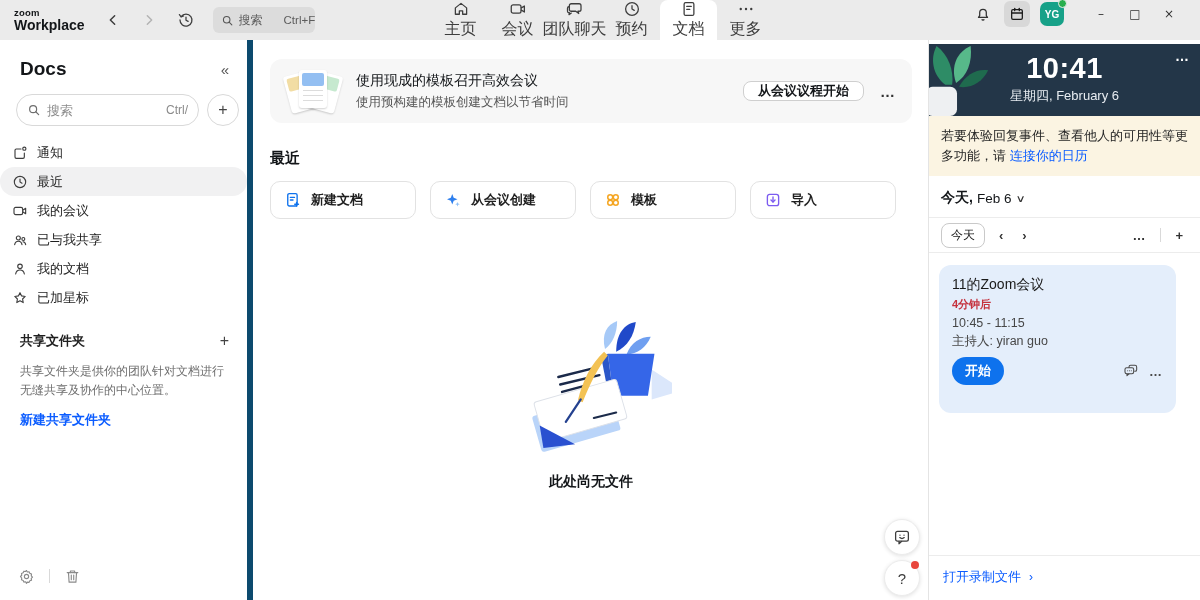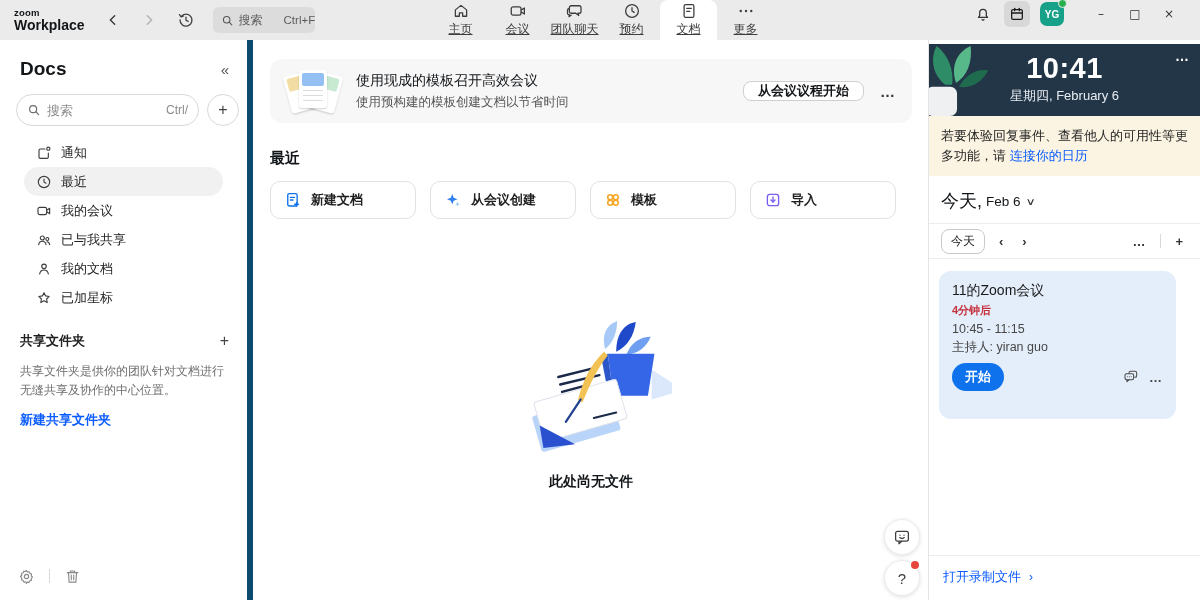--- a/index.html
+++ b/index.html
@@ -14,21 +14,21 @@
   .nav-arrows { display:flex; align-items:center; margin-left:18px; gap:16px; }
   .icon-btn { background:none; border:none; display:flex; align-items:center; justify-content:center; cursor:pointer; color:#3d3d3d; padding:2px; }
   .icon-btn.disabled { color:#b3b3b3; }
   .tb-search { margin-left:16px; width:102px; height:26px; background:#dcdcdc; border-radius:6px; display:flex; align-items:center; padding:0 8px; gap:5px; cursor:text; }
   .tb-search input { border:none; background:transparent; outline:none; width:40px; font-size:12px; color:#444; font-family:inherit; }
   .tb-search input::placeholder { color:#5c5c5c; }
   .tb-search .shortcut { font-size:11.5px; color:#5c5c5c; white-space:nowrap; }
 
   .tabs { position:absolute; left:432px; top:0; height:40px; display:flex; }
   .tab { width:57px; height:40px; display:flex; flex-direction:column; align-items:center; justify-content:center; gap:1px; cursor:pointer; color:#3d3d3d; }
-  .tab .tlabel { font-size:12px; color:#3d3d3d; white-space:nowrap;text-decoration:underline; }
+  .tab .tlabel { font-size:16px; color:#3d3d3d; white-space:nowrap; }
   .tab.active { background:#fff; border-radius:8px 8px 0 0; }
   .tab svg { display:block; }
 
   .tb-right { position:absolute; right:0; top:0; height:28px; display:flex; align-items:center; gap:10px; padding-right:14px; }
   .cal-btn { width:26px; height:26px; background:#d8d8d8; border-radius:6px; display:flex; align-items:center; justify-content:center; border:none; cursor:pointer; color:#222; }
   .avatar { position:relative; width:24px; height:24px; border-radius:7px; background:#17a188; color:#fff; font-size:10px; font-weight:700; display:flex; align-items:center; justify-content:center; cursor:pointer; }
   .presence { position:absolute; top:-3px; right:-3px; width:9px; height:9px; border-radius:50%; background:#27ae4d; border:1.5px solid #ebebeb; }
   .win-controls { display:flex; align-items:center; margin-left:10px; }
   .win-btn { width:34px; height:40px; background:none; border:none; font-size:12px; color:#333; cursor:pointer; font-family:"DejaVu Sans",sans-serif; }
 
@@ -36,21 +36,21 @@
   .sidebar { position:absolute; left:0; top:40px; width:253px; bottom:0; background:#fff; border-right:6px solid #0c4a6e; }
   .sb-head { display:flex; align-items:center; justify-content:space-between; padding:18px 18px 0 20px; }
   .sb-title { font-size:19px; font-weight:700; color:#131619; }
   .collapse { font-size:15px; color:#555; background:none; border:none; cursor:pointer; }
   .sb-searchrow { display:flex; align-items:center; gap:8px; padding:14px 8px 10px 16px; }
   .sb-search { flex:1; height:32px; border:1px solid #d9d9d9; border-radius:16px; display:flex; align-items:center; padding:0 10px; gap:6px; color:#7a7a7a; cursor:text; }
   .sb-search input { border:none; outline:none; background:transparent; flex:1; width:40px; font-size:13px; font-family:inherit; color:#333; }
   .sb-search input::placeholder { color:#8a8a8a; }
   .sb-search .shortcut { font-size:12px; color:#8a8a8a; }
   .sb-add { width:32px; height:32px; border:1px solid #d9d9d9; background:#fff; border-radius:50%; font-size:16px; color:#444; cursor:pointer; line-height:1; }
-  .sb-menu { padding:2px 24px; }
+  .sb-menu { padding:2px 0; }
   .sb-item { height:29px; display:flex; align-items:center; gap:9px; padding:0 12px; border-radius:15px; cursor:pointer; color:#3d3d3d; }
   .sb-item .slabel { font-size:13px; color:#1f1f1f; }
   .sb-item.selected { background:#f1f1f2; }
   .sb-section { margin-top:18px; padding:0 18px 0 20px; }
   .sb-sec-head { display:flex; align-items:center; justify-content:space-between; }
   .sb-sec-title { font-size:13px; font-weight:700; color:#1f1f1f; }
   .sb-sec-add { background:none; border:none; font-size:16px; color:#444; cursor:pointer; }
   .sb-desc { margin-top:12px; font-size:12px; line-height:1.55; color:#6e6e6e; }
   .sb-link { display:inline-block; margin-top:12px; font-size:13px; font-weight:700; color:#0b5cff; text-decoration:none; cursor:pointer; }
   .sb-bottom { position:absolute; left:0; bottom:0; height:42px; display:flex; align-items:center; gap:12px; padding:0 0 6px 16px; color:#8a8a8a; }
@@ -89,21 +89,21 @@
   
   .panel { position:absolute; right:0; top:40px; width:272px; bottom:0; background:#fff; border-left:1px solid #e4e4e4; }
   .p-header { position:relative; margin-top:4px; height:72px; background:#233648; overflow:hidden; }
   .p-time { text-align:center; color:#fff; font-size:29px; font-weight:700; margin-top:8px; letter-spacing:.5px; }
   .p-date { text-align:center; color:#e7ecf1; font-size:13px; margin-top:2px; }
   .p-more { position:absolute; top:4px; right:10px; background:none; border:none; color:#fff; font-size:14px; font-weight:700; letter-spacing:1px; cursor:pointer; }
   .p-plant { position:absolute; left:-4px; top:0; }
   .p-notice { background:#fbf4e2; padding:10px 12px; font-size:13px; line-height:1.55; color:#262626; }
   .p-notice a { color:#0b5cff; text-decoration:none; cursor:pointer; }
   .p-daterow { display:flex; align-items:center; padding:13px 12px 10px 12px; gap:4px; cursor:pointer; }
-  .p-daterow .d1 { font-size:18px; font-weight:400; color:#131619; }
+  .p-daterow .d1 { font-size:14px; font-weight:700; color:#131619; }
   .p-daterow .d2 { font-size:13.5px; color:#131619; }
   .p-daterow .chev { font-size:10px; color:#333; margin-left:2px; transform:scaleX(1.4); }
   .hdiv { height:1px; background:#ececec; }
   .p-toolbar { display:flex; align-items:center; height:34px; padding:0 12px; gap:10px; }
   .today-pill { border:1px solid #c9c9c9; background:#fff; border-radius:8px; padding:3px 9px; font-size:12px; color:#222; cursor:pointer; font-family:inherit; }
   .p-toolbar .spacer { flex:1; }
   .p-toolbar .vdiv { width:1px; height:14px; background:#d9d9d9; }
   .tb-ic { background:none; border:none; color:#333; cursor:pointer; font-size:13px; font-weight:700; letter-spacing:1px; padding:2px 4px; }
   .meeting-card { margin:12px 24px 0 10px; background:#e4eefb; border-radius:12px; padding:11px 13px 28px 13px; }
   .m-title { font-size:14px; color:#1a1a1a; }

